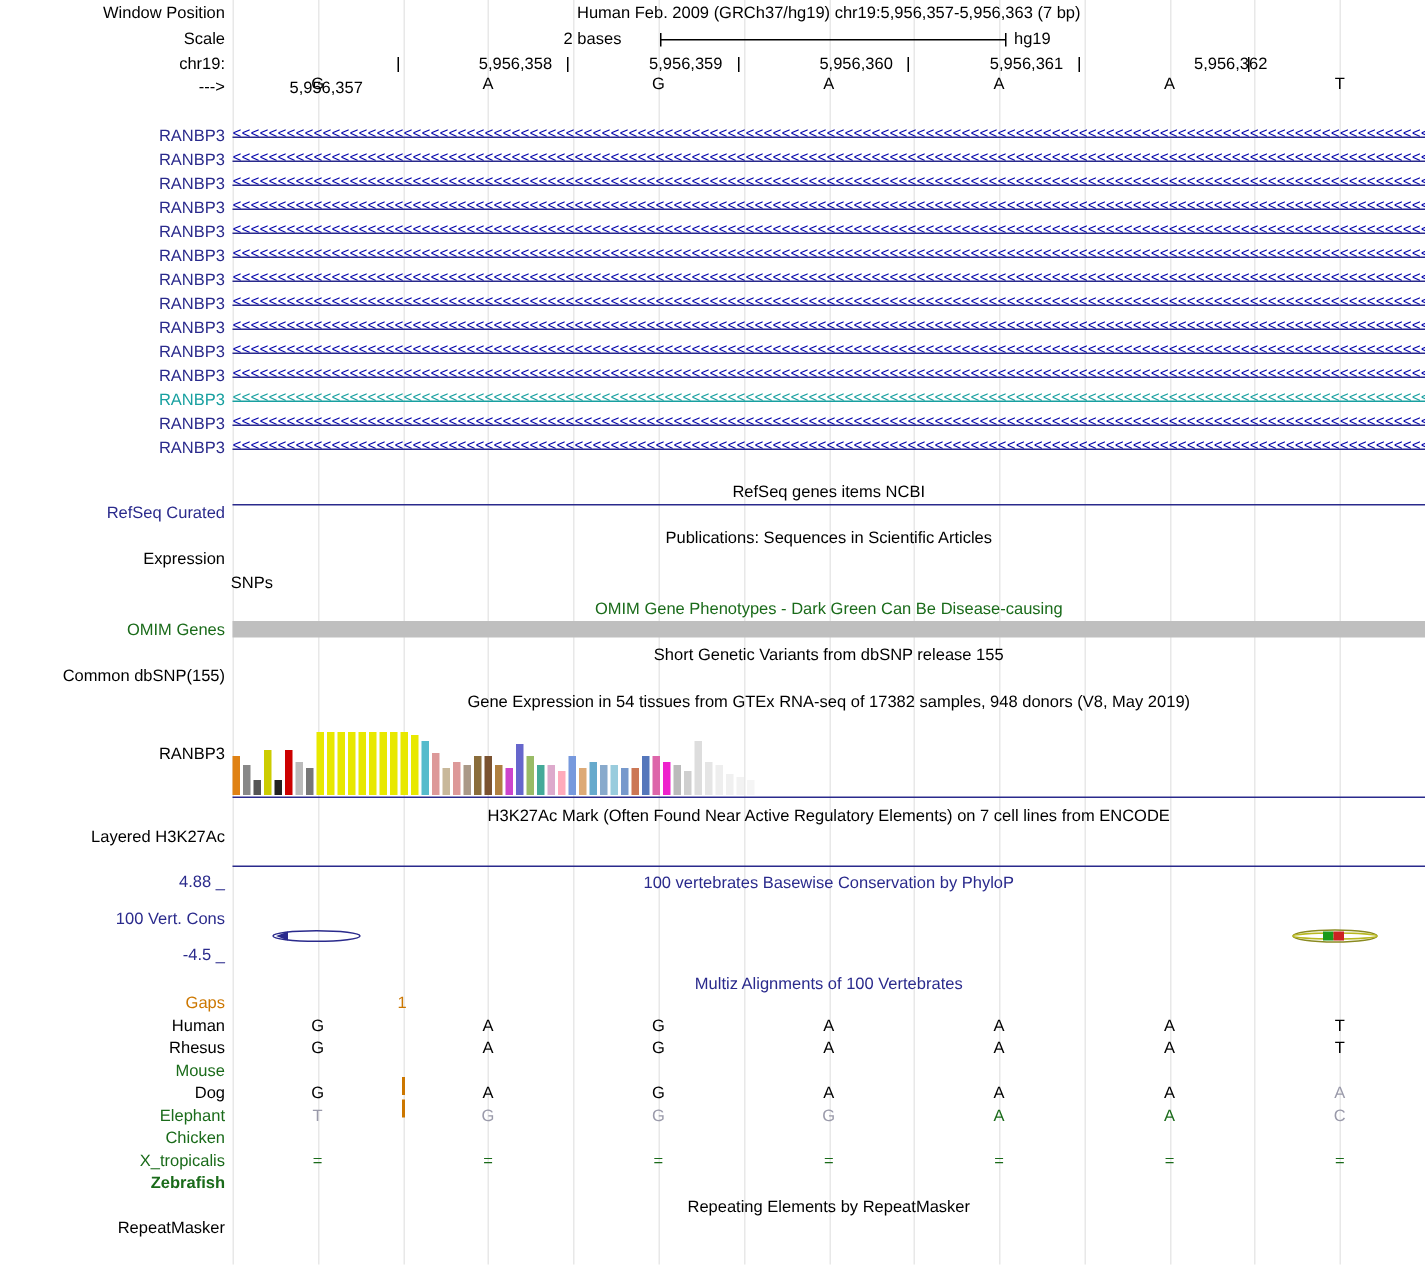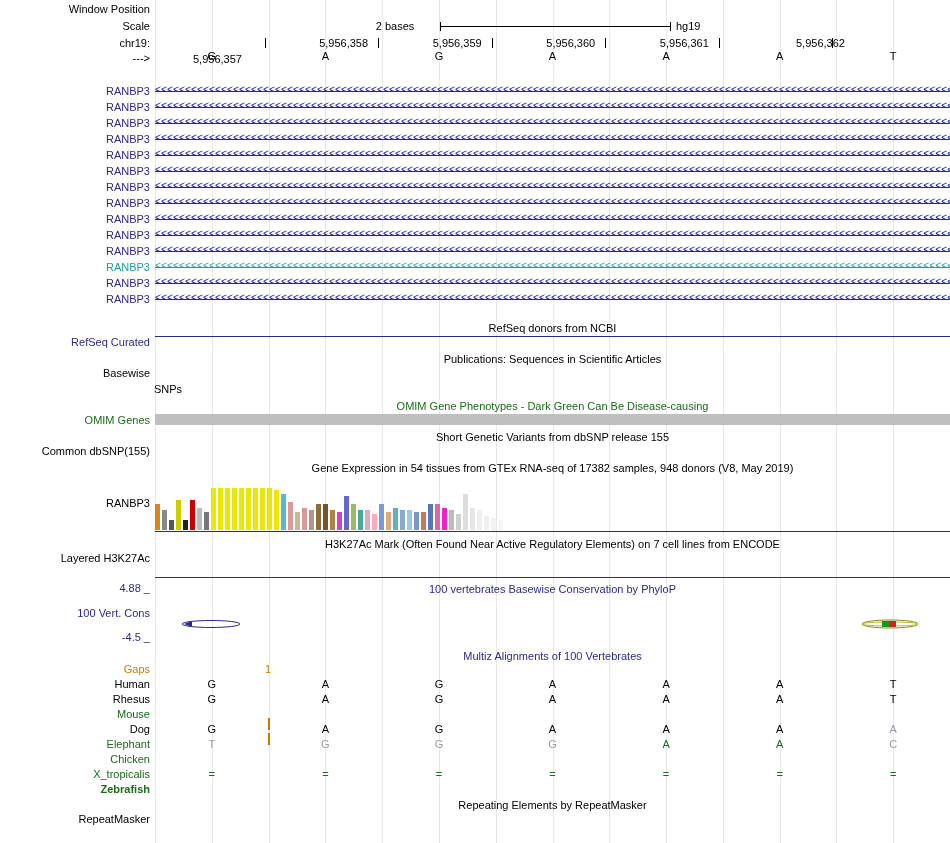--- a/index.html
+++ b/index.html
@@ -135,20 +135,21 @@
       <div class="gridline" style="left: 496px;"></div>
       <div class="gridline" style="left: 553px;"></div>
       <div class="gridline" style="left: 609px;"></div>
       <div class="gridline" style="left: 666px;"></div>
       <div class="gridline" style="left: 723px;"></div>
       <div class="gridline" style="left: 780px;"></div>
       <div class="gridline" style="left: 836px;"></div>
       <div class="gridline" style="left: 893px;"></div>
     </div>
 
+  <div class="centered-title title-black" style="left:155px; width:795px; top:3px;">Human Feb. 2009 (GRCh37/hg19)   chr19:5,956,357-5,956,363 (7 bp)</div>
 
   <div class="lbl" style="left:0px; width:150px; top:3px;">Window Position</div>
   <div class="lbl" style="left:0px; width:150px; top:20px;">Scale</div>
   <div class="lbl" style="left:0px; width:150px; top:37px;">chr19:</div>
   <div class="lbl" style="left:0px; width:150px; top:52px;">---&gt;</div>
 
   <div class="centered-title" style="left:330px; width:130px; top:20px;">2 bases</div>
   <div class="scale-bar" style="left:440px; top:26px; width:230px;"></div>
   <div class="scale-end" style="left:440px; top:22px;"></div>
   <div class="scale-end" style="left:670px; top:22px;"></div>
@@ -219,25 +220,25 @@
       <div style="position: absolute; left: 155px; width: 795px; top: 267px; height: 1px; background: rgb(24, 160, 160);"></div>
       <div class="lbl" style="left: 0px; width: 150px; top: 277px; color: rgb(42, 42, 140);">RANBP3</div>
       <div class="gene-row" style="top: 277px;">&lt;&lt;&lt;&lt;&lt;&lt;&lt;&lt;&lt;&lt;&lt;&lt;&lt;&lt;&lt;&lt;&lt;&lt;&lt;&lt;&lt;&lt;&lt;&lt;&lt;&lt;&lt;&lt;&lt;&lt;&lt;&lt;&lt;&lt;&lt;&lt;&lt;&lt;&lt;&lt;&lt;&lt;&lt;&lt;&lt;&lt;&lt;&lt;&lt;&lt;&lt;&lt;&lt;&lt;&lt;&lt;&lt;&lt;&lt;&lt;&lt;&lt;&lt;&lt;&lt;&lt;&lt;&lt;&lt;&lt;&lt;&lt;&lt;&lt;&lt;&lt;&lt;&lt;&lt;&lt;&lt;&lt;&lt;&lt;&lt;&lt;&lt;&lt;&lt;&lt;&lt;&lt;&lt;&lt;&lt;&lt;&lt;&lt;&lt;&lt;&lt;&lt;&lt;&lt;&lt;&lt;&lt;&lt;&lt;&lt;&lt;&lt;&lt;&lt;&lt;&lt;&lt;&lt;&lt;&lt;&lt;&lt;&lt;&lt;&lt;&lt;&lt;&lt;&lt;&lt;&lt;&lt;&lt;&lt;&lt;&lt;&lt;&lt;&lt;&lt;&lt;&lt;&lt;&lt;&lt;&lt;&lt;&lt;&lt;&lt;&lt;&lt;&lt;&lt;&lt;&lt;&lt;&lt;&lt;&lt;&lt;&lt;&lt;&lt;&lt;&lt;&lt;&lt;&lt;&lt;&lt;&lt;&lt;&lt;&lt;&lt;&lt;&lt;&lt;&lt;&lt;&lt;&lt;&lt;&lt;&lt;&lt;&lt;&lt;&lt;&lt;&lt;&lt;&lt;&lt;&lt;&lt;&lt;&lt;&lt;</div>
       <div style="position: absolute; left: 155px; width: 795px; top: 283px; height: 1px; background: rgb(42, 42, 140);"></div>
       <div class="lbl" style="left: 0px; width: 150px; top: 293px; color: rgb(42, 42, 140);">RANBP3</div>
       <div class="gene-row" style="top: 293px;">&lt;&lt;&lt;&lt;&lt;&lt;&lt;&lt;&lt;&lt;&lt;&lt;&lt;&lt;&lt;&lt;&lt;&lt;&lt;&lt;&lt;&lt;&lt;&lt;&lt;&lt;&lt;&lt;&lt;&lt;&lt;&lt;&lt;&lt;&lt;&lt;&lt;&lt;&lt;&lt;&lt;&lt;&lt;&lt;&lt;&lt;&lt;&lt;&lt;&lt;&lt;&lt;&lt;&lt;&lt;&lt;&lt;&lt;&lt;&lt;&lt;&lt;&lt;&lt;&lt;&lt;&lt;&lt;&lt;&lt;&lt;&lt;&lt;&lt;&lt;&lt;&lt;&lt;&lt;&lt;&lt;&lt;&lt;&lt;&lt;&lt;&lt;&lt;&lt;&lt;&lt;&lt;&lt;&lt;&lt;&lt;&lt;&lt;&lt;&lt;&lt;&lt;&lt;&lt;&lt;&lt;&lt;&lt;&lt;&lt;&lt;&lt;&lt;&lt;&lt;&lt;&lt;&lt;&lt;&lt;&lt;&lt;&lt;&lt;&lt;&lt;&lt;&lt;&lt;&lt;&lt;&lt;&lt;&lt;&lt;&lt;&lt;&lt;&lt;&lt;&lt;&lt;&lt;&lt;&lt;&lt;&lt;&lt;&lt;&lt;&lt;&lt;&lt;&lt;&lt;&lt;&lt;&lt;&lt;&lt;&lt;&lt;&lt;&lt;&lt;&lt;&lt;&lt;&lt;&lt;&lt;&lt;&lt;&lt;&lt;&lt;&lt;&lt;&lt;&lt;&lt;&lt;&lt;&lt;&lt;&lt;&lt;&lt;&lt;&lt;&lt;&lt;&lt;&lt;&lt;&lt;&lt;&lt;&lt;&lt;</div>
       <div style="position: absolute; left: 155px; width: 795px; top: 299px; height: 1px; background: rgb(42, 42, 140);"></div>
     </div>
 
   <div class="blue-rule" style="top:336px;"></div>
-  <div class="centered-title title-black" style="left:155px; width:795px; top:322px;">RefSeq donors from NCBI</div>
+  <div class="centered-title title-black" style="left:155px; width:795px; top:322px;">RefSeq genes items NCBI</div>
   <div class="lbl title-blue" style="left:0px; width:150px; top:336px;">RefSeq Curated</div>
 
   <div class="centered-title title-black" style="left:155px; width:795px; top:353px;">Publications: Sequences in Scientific Articles</div>
-  <div class="lbl" style="left:0px; width:150px; top:367px;">Basewise</div>
+  <div class="lbl" style="left:0px; width:150px; top:367px;">Expression</div>
   <div class="lbl" style="left:0px; width:150px; top:383px;padding-left:32px;">SNPs</div>
 
   <div class="centered-title title-green" style="left:155px; width:795px; top:400px;">OMIM Gene Phenotypes - Dark Green Can Be Disease-causing</div>
   <div class="gray-band" style="top:414px;"></div>
   <div class="lbl title-green" style="left:0px; width:150px; top:414px;">OMIM Genes</div>
 
   <div class="centered-title title-black" style="left:155px; width:795px; top:431px;">Short Genetic Variants from dbSNP release 155</div>
   <div class="lbl" style="left:0px; width:150px; top:445px;">Common dbSNP(155)</div>
 
   <div class="centered-title title-black" style="left:155px; width:795px; top:462px;">Gene Expression in 54 tissues from GTEx RNA-seq of 17382 samples, 948 donors (V8, May 2019)</div>

